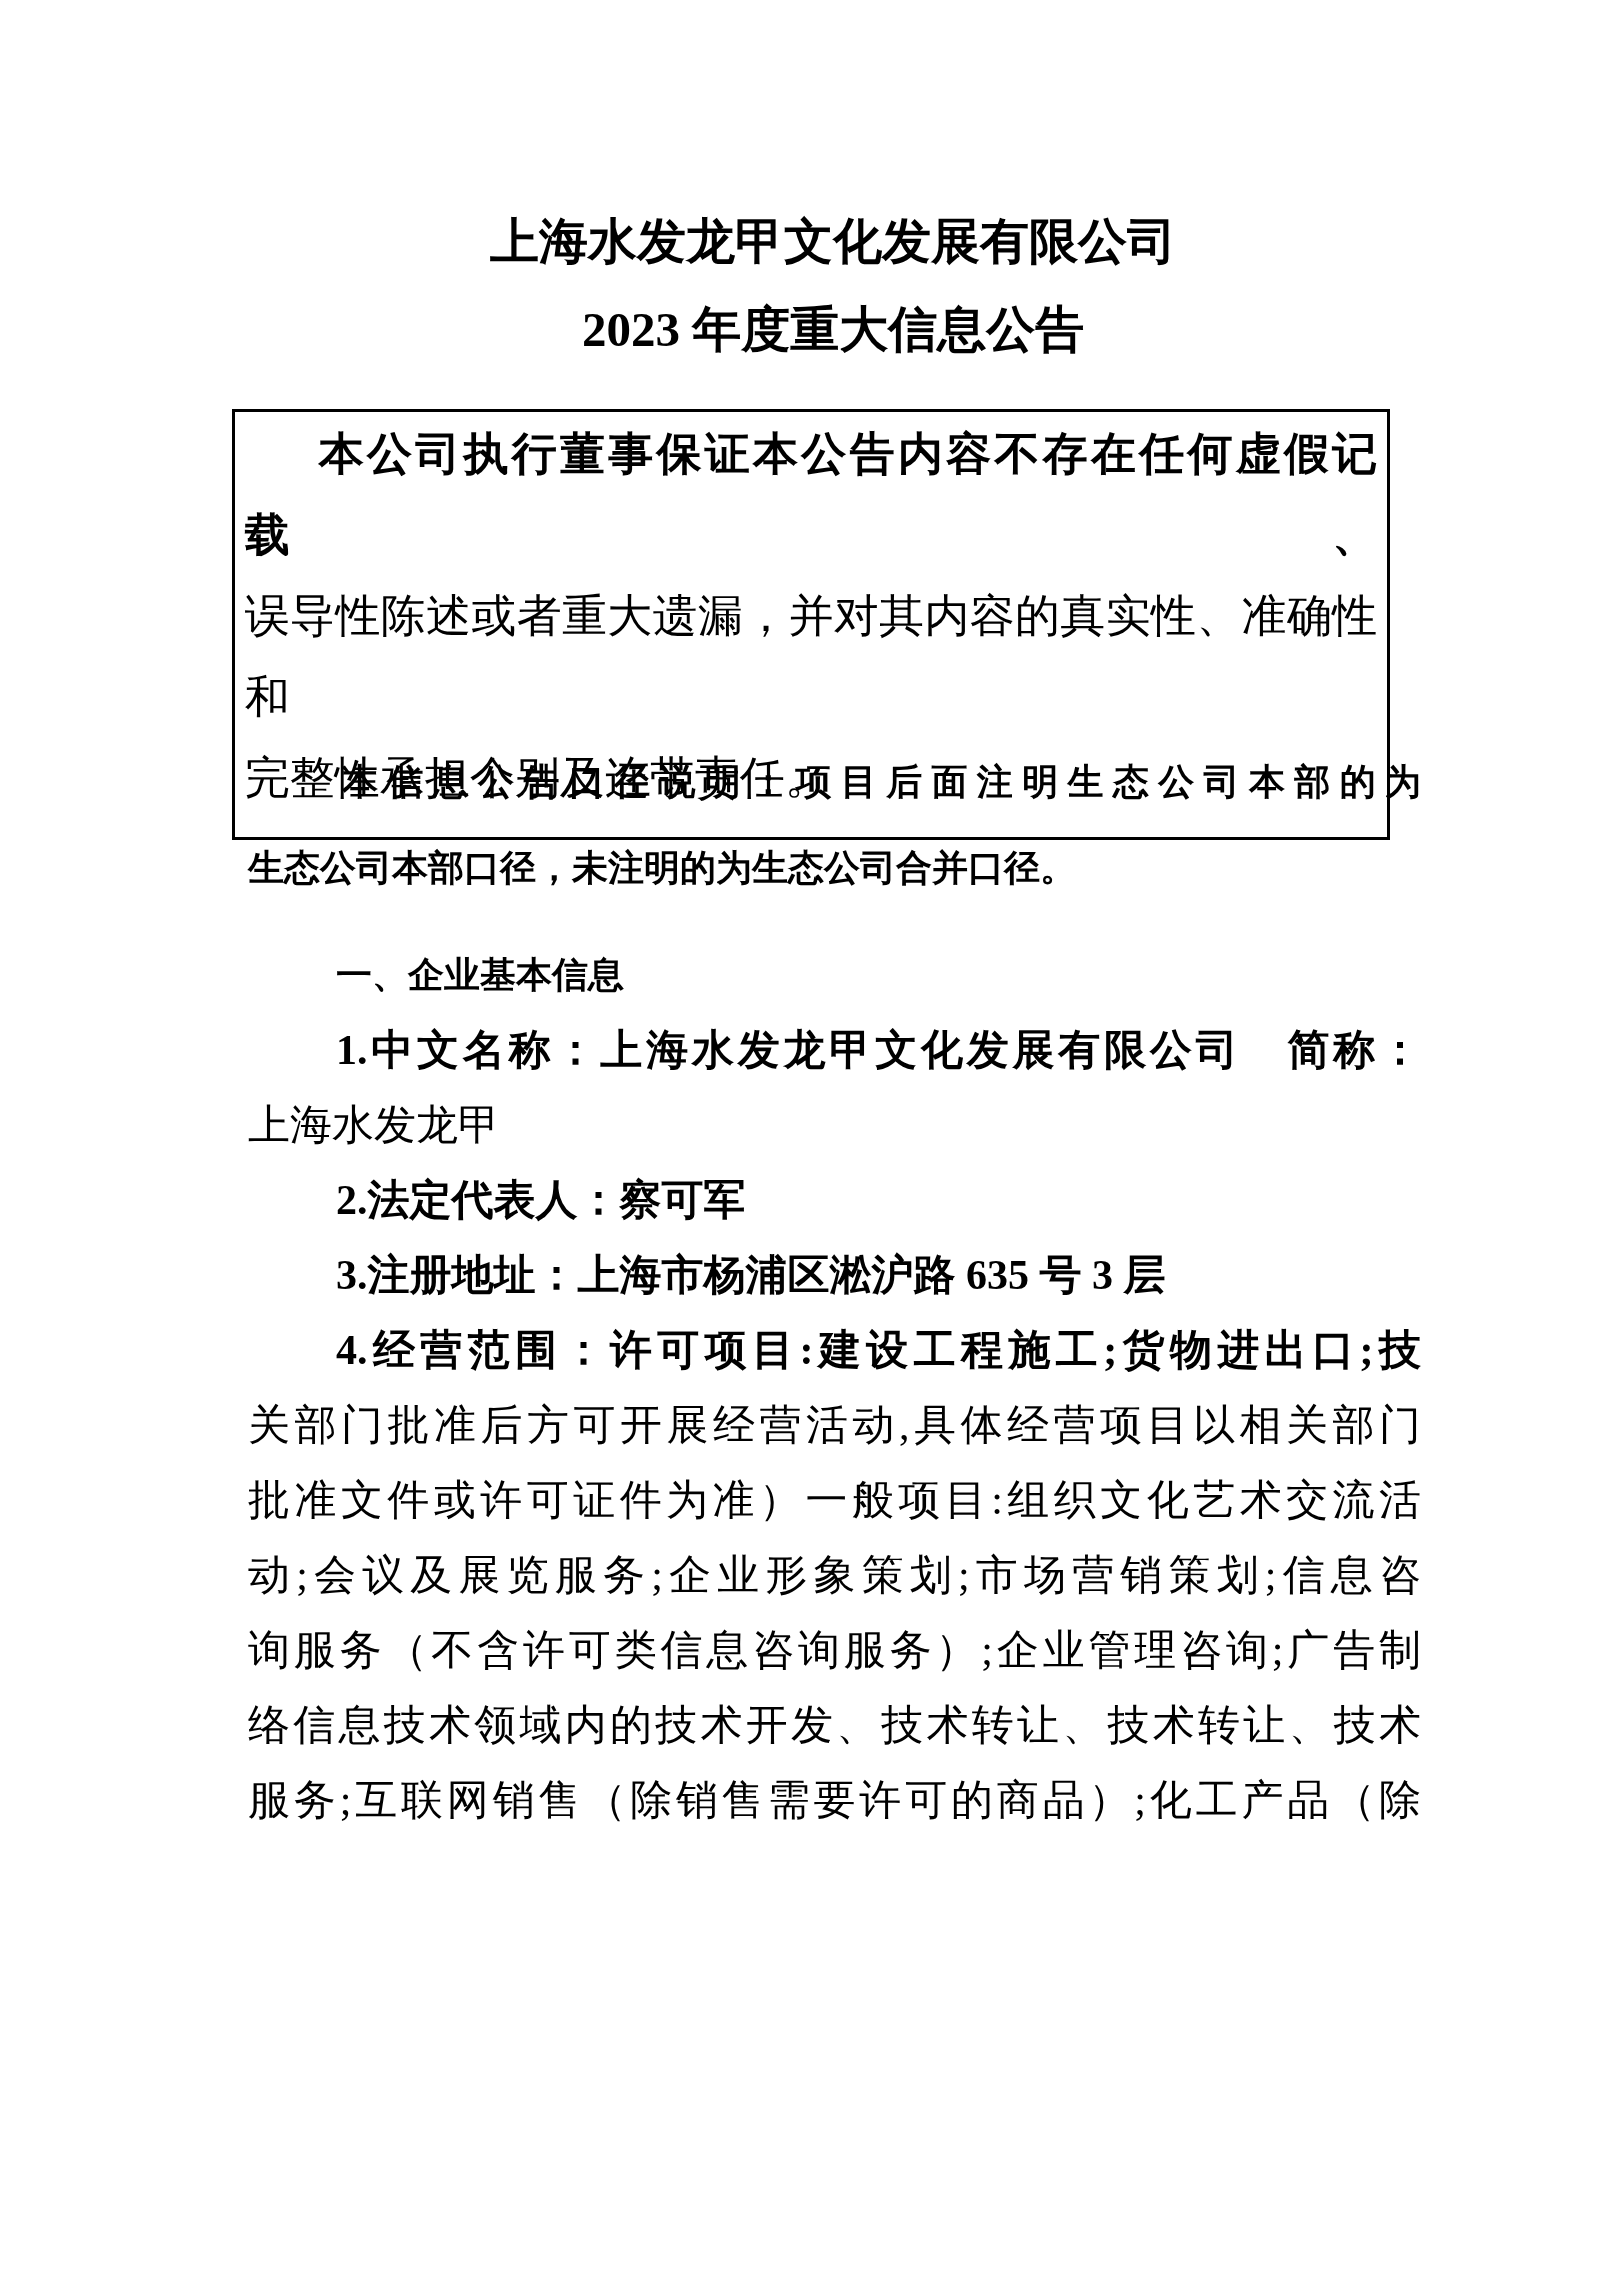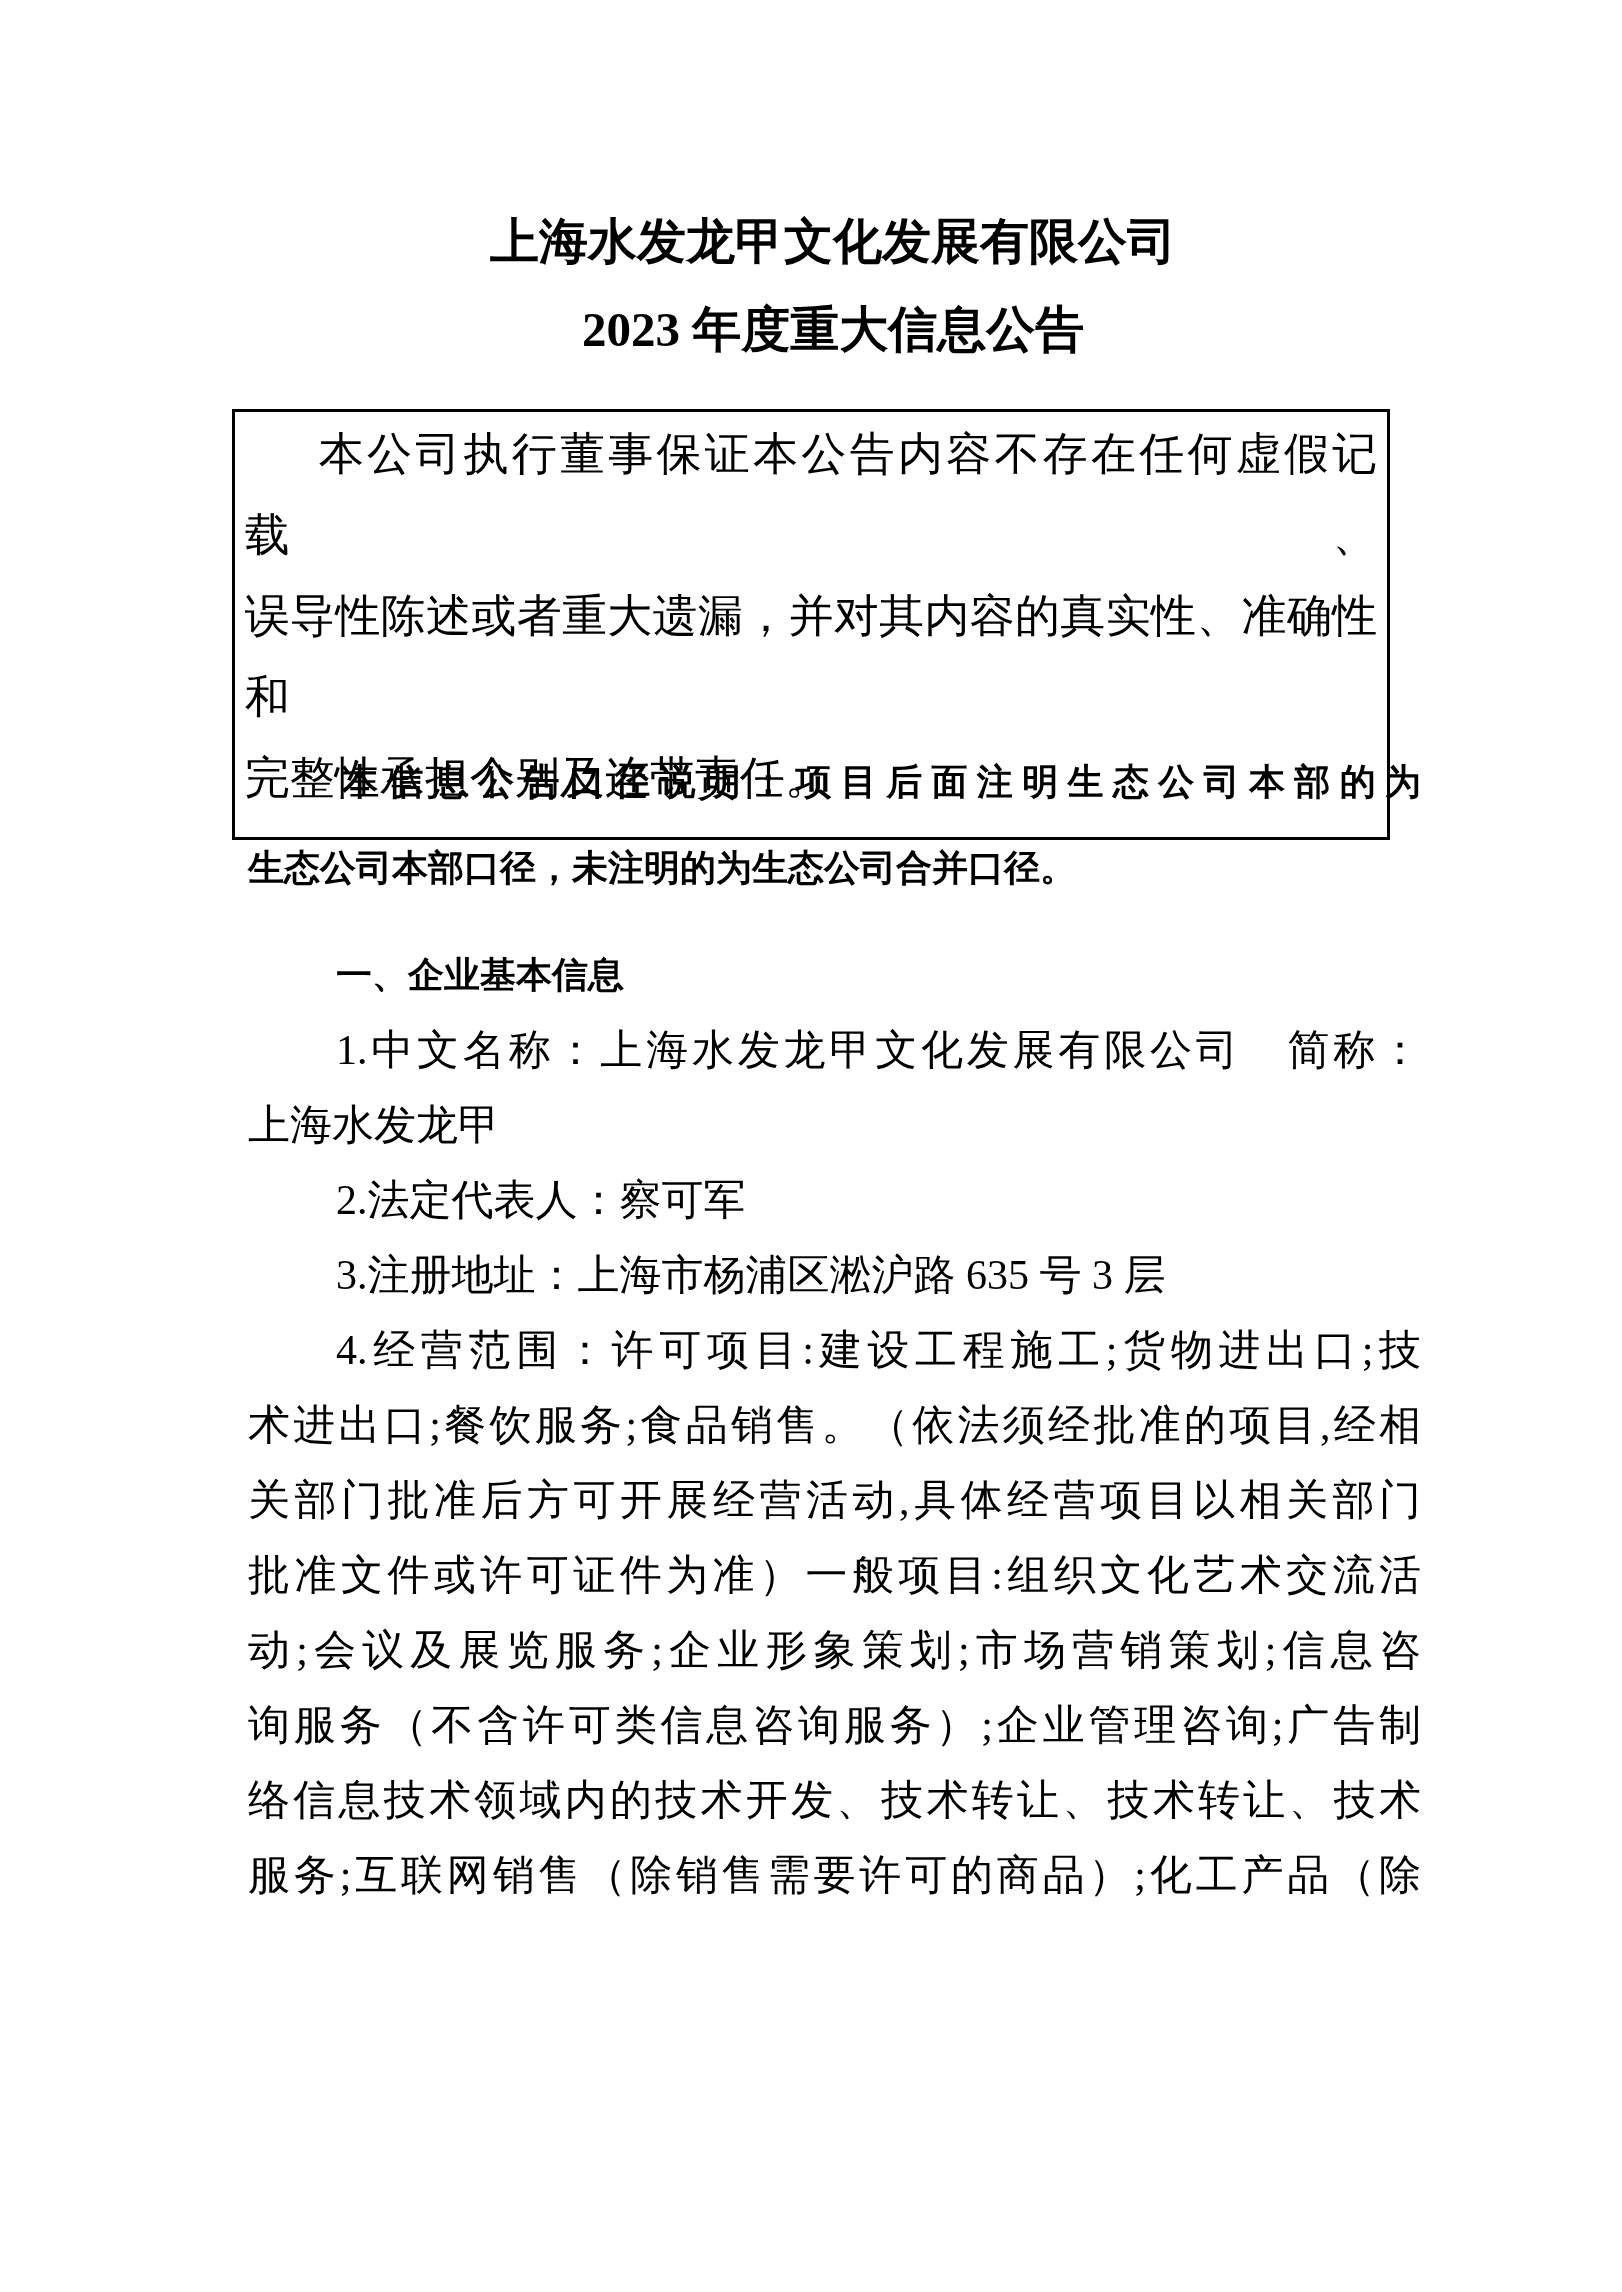--- a/index.html
+++ b/index.html
@@ -64,21 +64,21 @@
   .line {
     white-space: nowrap;
     text-align: left;
   }
   .line.stretch {
     white-space: normal;
     text-align: justify;
     text-align-last: justify;
     text-justify: inter-character;
   }
-  .line.indent { text-indent: 88px; }
+  .line.indent { text-indent: 88px; font-weight: bold; }
   .disclaimer-box .line.indent { text-indent: 74px; }
   .caliber-note .line.indent { text-indent: 94px; }
 
   .section-heading {
     font-weight: bold;
     font-size: 36px;
     text-indent: 88px;
     white-space: nowrap;
   }
 </style>
@@ -107,21 +107,20 @@
     <div class="section-heading">一、企业基本信息</div>
 
     <div class="line stretch indent">1.中文名称：上海水发龙甲文化发展有限公司　简称：</div>
     <div class="line">上海水发龙甲</div>
 
     <div class="line indent">2.法定代表人：察可军</div>
 
     <div class="line indent">3.注册地址：上海市杨浦区淞沪路 635 号 3 层</div>
 
     <div class="line stretch indent">4.经营范围：许可项目:建设工程施工;货物进出口;技</div>
-    <div class="line stretch">术进出口;餐饮服务;食品销售。（依法须经批准的项目,经相</div>
     <div class="line stretch">关部门批准后方可开展经营活动,具体经营项目以相关部门</div>
     <div class="line stretch">批准文件或许可证件为准）一般项目:组织文化艺术交流活</div>
     <div class="line stretch">动;会议及展览服务;企业形象策划;市场营销策划;信息咨</div>
     <div class="line stretch">询服务（不含许可类信息咨询服务）;企业管理咨询;广告制</div>
     <div class="line stretch">络信息技术领域内的技术开发、技术转让、技术转让、技术</div>
     <div class="line stretch">服务;互联网销售（除销售需要许可的商品）;化工产品（除</div>
   </div>
 
 </div>
 

